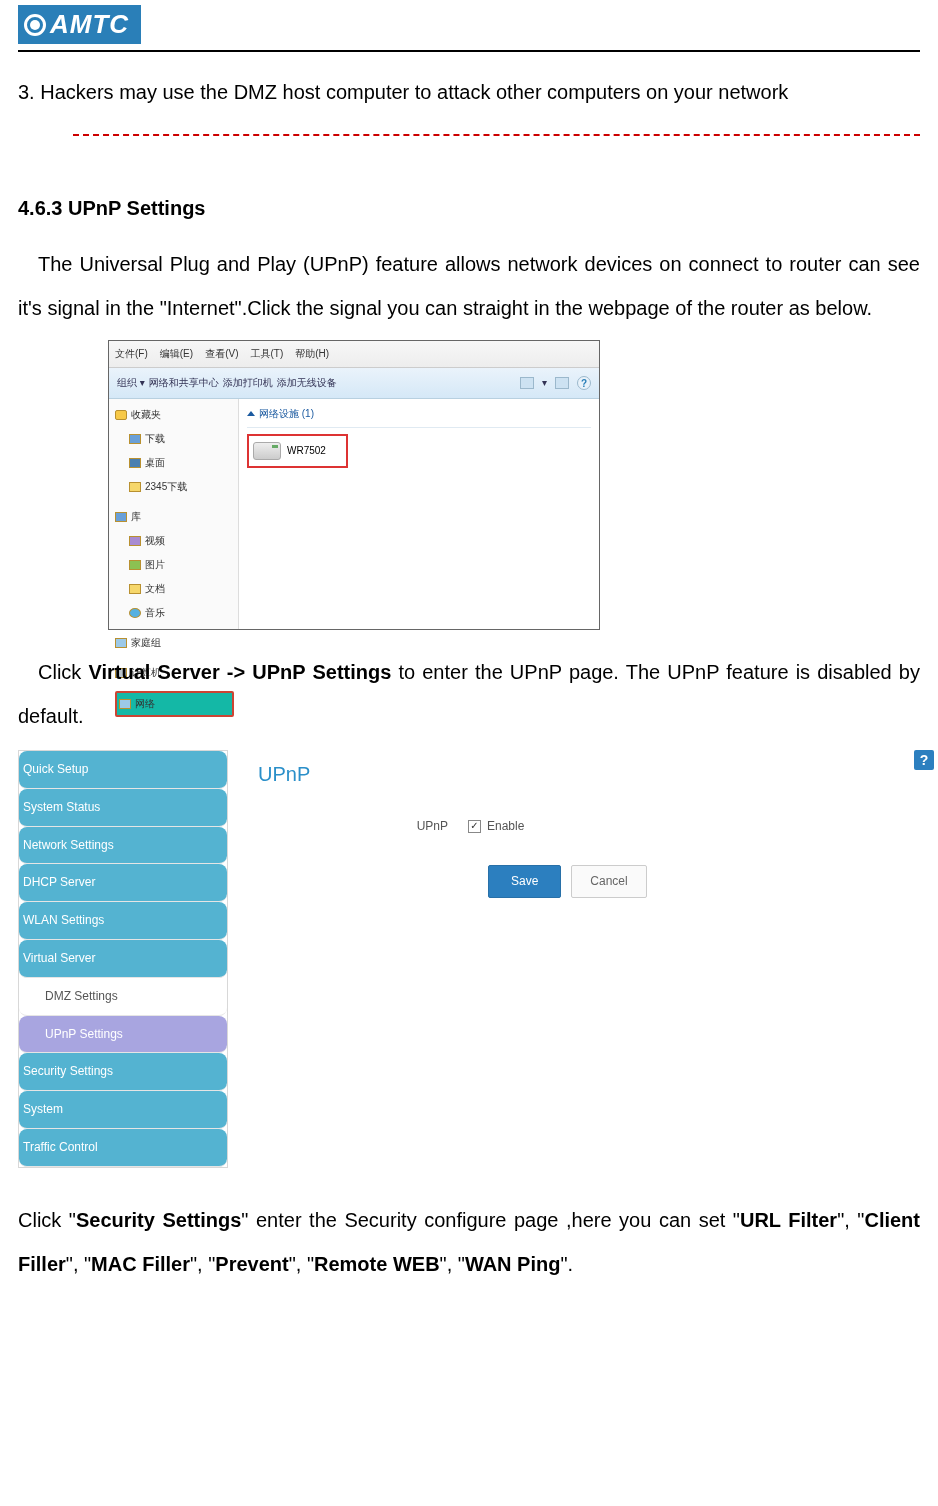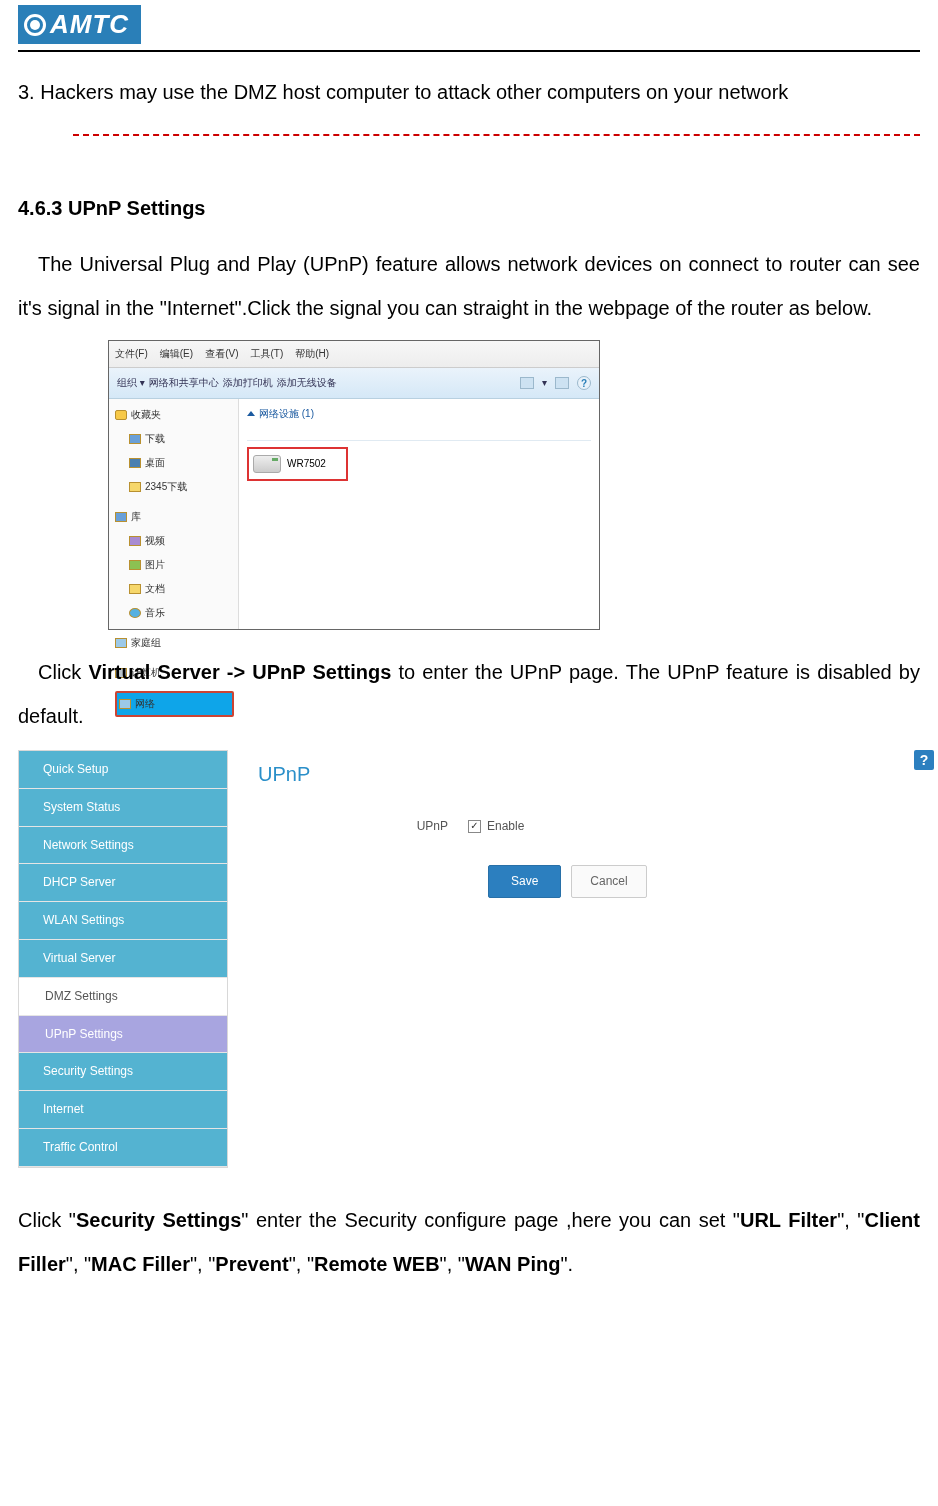--- a/index.html
+++ b/index.html
@@ -28,41 +28,41 @@
     .win-toolbar { background: linear-gradient(#eaf3fb,#d5e8f7); border-bottom: 1px solid #b8d0e0; padding: 4px 8px; display: flex; justify-content: space-between; color: #335; }
     .win-toolbar-left { display: flex; gap: 4px; }
     .win-toolbar-right { display: flex; gap: 8px; align-items: center; }
     .win-tb-btn { display: inline-block; width: 14px; height: 12px; background: #cde2f2; border: 1px solid #9bb8cc; }
     .win-help { color: #2a7fb8; font-weight: bold; border: 1px solid #9bb8cc; border-radius: 50%; width: 14px; height: 14px; text-align: center; line-height: 13px; background: #e8f2fa; }
     .win-body { display: flex; height: 230px; }
     .win-side { width: 130px; background: #fafafa; border-right: 1px solid #ddd; padding: 4px 0; }
     .win-side-group { padding-left: 6px; margin-bottom: 6px; }
     .win-side-item { display: flex; align-items: center; gap: 4px; padding: 1px 0; color: #333; }
     .win-side-item.fav { color: #333; }
-    .win-side-item.sel { background: #0ea5e9; border: 2px solid #c43; border-radius: 2px; padding: 0 2px; margin-right: 4px; }
+    .win-side-item.sel { background: #14b8a6; border: 2px solid #c43; border-radius: 2px; padding: 0 2px; margin-right: 4px; }
     .ico { display: inline-block; width: 12px; height: 10px; background: #f6d76b; border: 1px solid #b89030; }
     .ico.star { background: #f7c948; border-radius: 2px; }
     .ico.blue { background: #6aa0d8; }
     .ico.green { background: #8cc152; }
     .ico.purple { background: #a88bd2; }
     .ico.music { background: #54b0e1; border-radius: 50%; }
     .ico.net { background: #9cc9e8; }
     .ico.comp { background: #bcc5cc; }
     
     .win-main { flex: 1; padding: 4px 8px; }
-    .win-group-hdr { color: #1b5aa0; padding-bottom: 15px; border-bottom: 1px solid #e0eaf2; margin-bottom: 6px; font-size: 10px; }
+    .win-group-hdr { color: #1b5aa0; padding-bottom: 2px; border-bottom: 1px solid #e0eaf2; margin-bottom: 6px; font-size: 10px; }
     .win-arrow { display:inline-block; width:0; height:0; border-left:4px solid transparent; border-right:4px solid transparent; border-bottom:5px solid #1b5aa0; margin-right:4px; transform: translateY(-1px); }
     .win-device { display: inline-flex; align-items: center; gap: 6px; border: 2px solid #d33; padding: 4px 20px 4px 4px; }
     .win-dev-ico { width: 28px; height: 18px; background: linear-gradient(#eee,#ccc); border: 1px solid #aaa; border-radius: 3px; position: relative; }
     .win-dev-ico::after { content:''; position:absolute; right:2px; top:2px; width:6px; height:3px; background:#6a6; }
     
     
     .router-shot { margin: 12px 0 30px 0; display: flex; width: 916px; font-size: 12px; position: relative; line-height: 1.4; }
     .r-side { width: 210px; background: #fff; border: 1px solid #d8d8d8; }
-    .r-item { padding: 10px 24px; border-bottom: 1px solid #e5e5e5; color: #fff; background: #54b3d1; cursor: default; }
+    .r-item { padding: 10px 4px; border-bottom: 1px solid #e5e5e5; color: #fff; background: #54b3d1; cursor: default; border-radius: 8px; }
     .r-item.sub { background: #fff; color: #555; padding-left: 26px; }
     .r-item.active { background: #a8a5e0; color: #fff; padding-left: 26px; }
     .r-main { flex: 1; padding: 10px 30px; position: relative; }
     .r-title { color: #2a8fc9; font-size: 20px; font-weight: normal; margin-bottom: 30px; }
     .r-row { display: flex; align-items: center; margin-bottom: 30px; }
     .r-label { width: 210px; text-align: right; color: #555; padding-right: 20px; }
     .r-check-wrap { display: flex; align-items: center; gap: 6px; color: #555; }
     .r-check { width: 13px; height: 13px; border: 1px solid #888; background: #fff; display: inline-flex; align-items: center; justify-content: center; font-size: 10px; color: #333; }
     .r-btns { display: flex; gap: 10px; margin-left: 230px; }
     .r-btn-save { background: #2c7fbf; color: #fff; border: 1px solid #2870a8; padding: 7px 22px; border-radius: 2px; font-size: 12px; }
@@ -196,21 +196,21 @@
     <div class="r-side">
       <div class="r-item">Quick Setup</div>
       <div class="r-item">System Status</div>
       <div class="r-item">Network Settings</div>
       <div class="r-item">DHCP Server</div>
       <div class="r-item">WLAN Settings</div>
       <div class="r-item">Virtual Server</div>
       <div class="r-item sub">DMZ Settings</div>
       <div class="r-item active">UPnP Settings</div>
       <div class="r-item">Security Settings</div>
-      <div class="r-item">Internet</div>
+      <div class="r-item">System</div>
       <div class="r-item">Traffic Control</div>
     </div>
     <div class="r-main">
       <div class="r-help">?</div>
       <div class="r-title">UPnP</div>
       <div class="r-row">
         <div class="r-label">UPnP</div>
         <div class="r-check-wrap">
           <span class="r-check">✓</span>
           <span>Enable</span>

